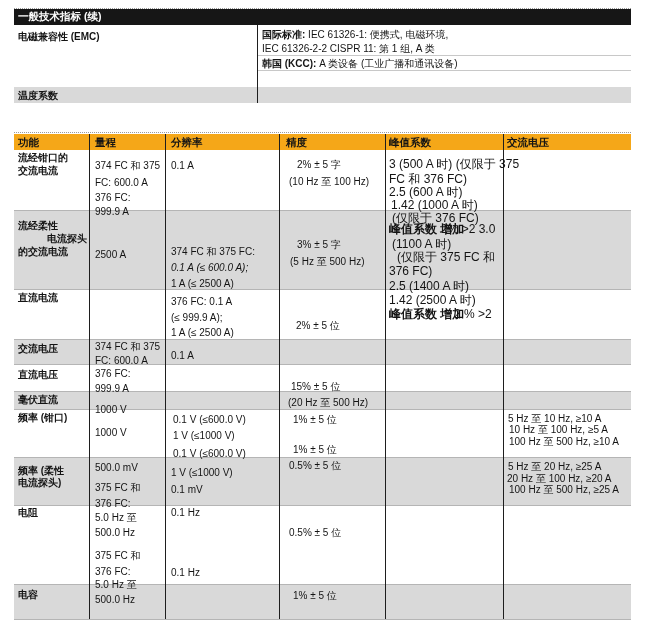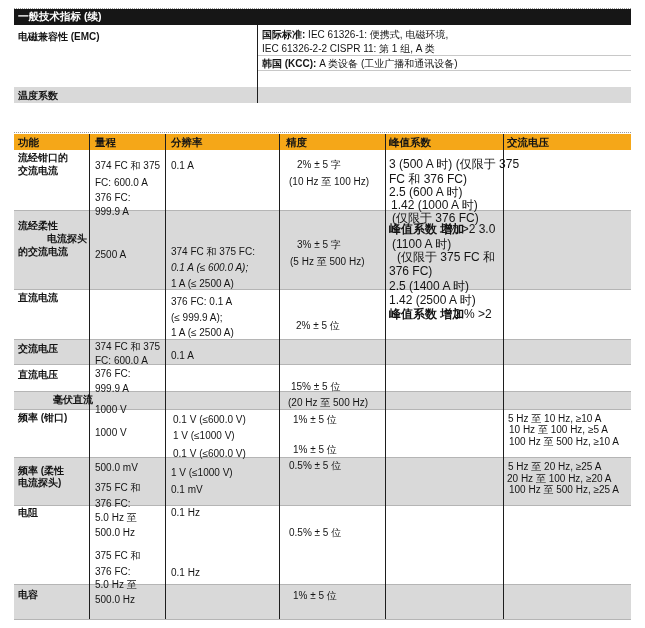--- a/index.html
+++ b/index.html
@@ -91,21 +91,21 @@
 
   <div id="cells">
       <div class="cell fn" style="left: 18px; top: 152px;">流经钳口的</div>
       <div class="cell fn" style="left: 18px; top: 165px;">交流电流</div>
       <div class="cell fn" style="left: 18px; top: 220px;">流经柔性</div>
       <div class="cell fn" style="left: 18px; top: 233px; padding-left: 29px;">电流探头</div>
       <div class="cell fn" style="left: 18px; top: 246px;">的交流电流</div>
       <div class="cell fn" style="left: 18px; top: 292px;">直流电流</div>
       <div class="cell fn" style="left: 18px; top: 343px;">交流电压</div>
       <div class="cell fn" style="left: 18px; top: 369px;">直流电压</div>
-      <div class="cell fn" style="left: 18px; top: 394px; margin-left: 35px;">毫伏直流</div>
+      <div class="cell fn" style="left: 18px; top: 394px;">毫伏直流</div>
       <div class="cell fn" style="left: 18px; top: 412px;">频率 (钳口)</div>
       <div class="cell fn" style="left: 18px; top: 465px;">频率 (柔性</div>
       <div class="cell fn" style="left: 18px; top: 477px;">电流探头)</div>
       <div class="cell fn" style="left: 18px; top: 507px;">电阻</div>
       <div class="cell fn" style="left: 18px; top: 589px;">电容</div>
       <div class="cell" style="left: 95px; top: 160px;">374 FC 和 375</div>
       <div class="cell" style="left: 95px; top: 177px;">FC:  600.0 A</div>
       <div class="cell" style="left: 95px; top: 192px;">376 FC:</div>
       <div class="cell" style="left: 95px; top: 206px;">999.9 A</div>
       <div class="cell" style="left: 95px; top: 249px;">2500 A</div>

